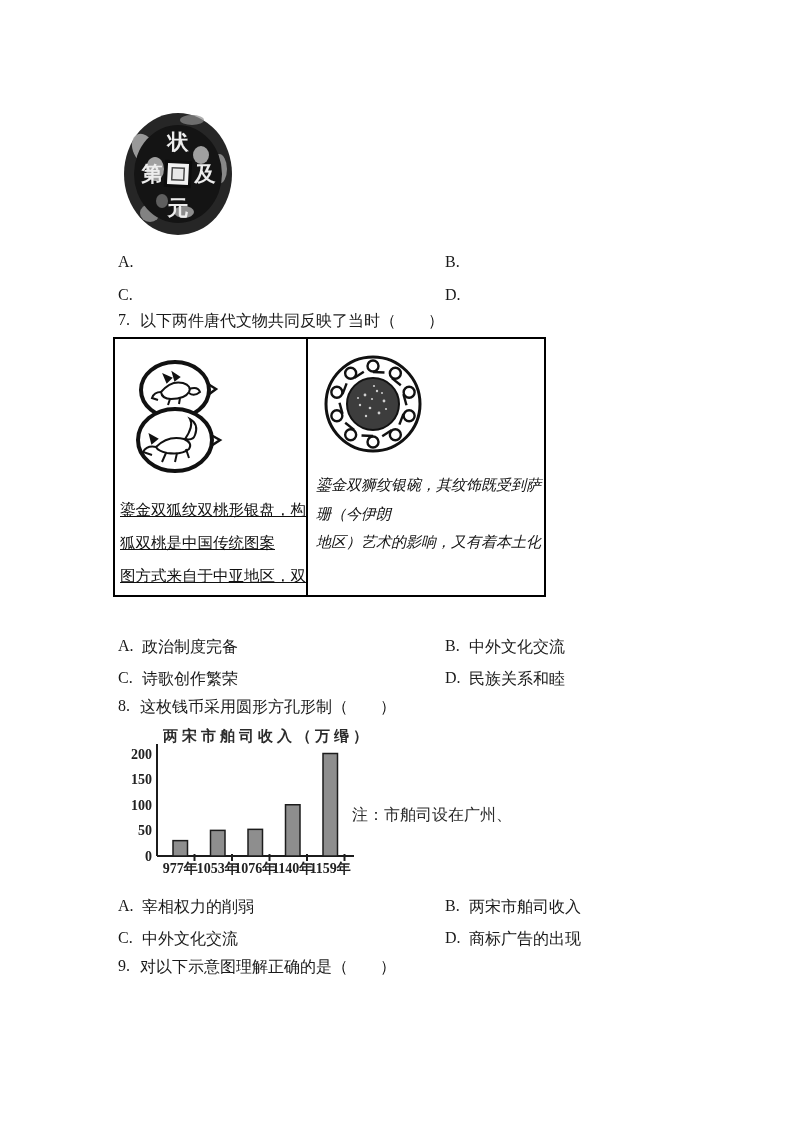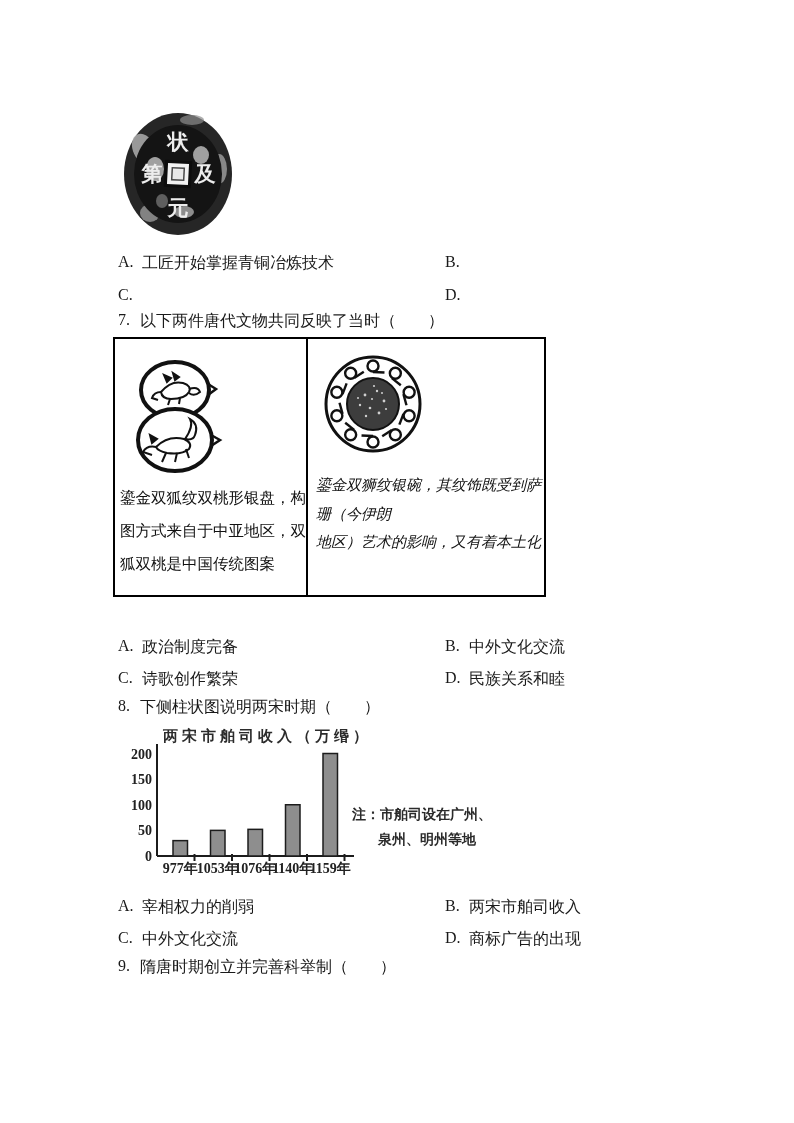--- a/index.html
+++ b/index.html
@@ -14,30 +14,30 @@
   .opt .letter{width:24px;font-family:"Liberation Serif",serif;}
   
   .artifact-table{
     position:absolute;left:113px;top:337px;width:429px;height:256px;
     border:2px solid #000;display:flex;
   }
   .cell-left{width:193px;border-right:2px solid #000;box-sizing:border-box;}
   .cell-right{flex:1;}
   .caption{font-size:15.5px;color:#111;}
   .caption div{white-space:nowrap;}
-  .cap-left{margin:8px 0 0 5px;line-height:33px;}
+  .cap-left{margin:20px 0 0 5px;line-height:33px;text-decoration:underline;}
   .cap-right{margin:16px 0 0 8px;line-height:28.5px;font-size:15px;font-style:italic;}
   
   #bar-chart text{font-family:"Liberation Serif","DejaVu Serif",serif;}
   .ax{stroke:#1c1c1c;stroke-width:2;}
   .tick{stroke:#1c1c1c;stroke-width:2;}
   .bar{fill:#8e8e8e;stroke:#1c1c1c;stroke-width:1.5;}
   .cl{font-size:14px;font-weight:bold;fill:#222;}
   .ct{font-size:15px;font-weight:bold;fill:#2b2b2b;letter-spacing:4px;}
-  .chart-note{font-size:14px;font-weight:bold;color:#2b2b2b;line-height:25px;white-space:nowrap;}
+  .chart-note{font-size:16px;font-weight:normal;color:#2b2b2b;line-height:25px;white-space:nowrap;}
   .chart-note .ind{padding-left:26px;}
 </style>
 </head>
 <body>
 
 <div class="page">
 
   <svg class="abs" style="left:122px;top:111px;" width="113" height="126" viewBox="0 0 113 126">
     <ellipse cx="56" cy="63" rx="54" ry="61" fill="#262626"></ellipse>
 
@@ -58,21 +58,20 @@
     </g>
 
     <text x="56" y="38" text-anchor="middle" font-size="21" font-weight="bold" fill="#ededed">状</text>
     <text x="83" y="70" text-anchor="middle" font-size="21" font-weight="bold" fill="#ededed">及</text>
     <text x="56" y="104" text-anchor="middle" font-size="21" font-weight="bold" fill="#ededed">元</text>
     <text x="30" y="70" text-anchor="middle" font-size="21" font-weight="bold" fill="#ededed">第</text>
   </svg>
 
   <div class="abs opt" style="left:118px;top:253px;">
     <span class="letter">A.</span>
-    <span>工匠开始掌握青铜冶炼技术</span>
   </div>
   <div class="abs opt" style="left:445px;top:253px;">
     <span class="letter">B.</span>
   </div>
   <div class="abs opt" style="left:118px;top:286px;">
     <span class="letter">C.</span>
   </div>
   <div class="abs opt" style="left:445px;top:286px;">
     <span class="letter">D.</span>
   </div>
@@ -103,22 +102,22 @@
         <g fill="none" stroke="#111" stroke-width="2">
           <path d="M60,80 q9,-13 5,-20 q9,5 5,16 q-2,6 -10,4 Z"></path>
           <path d="M31,88 Q43,76 59,80 Q68,84 64,90 Q57,96 42,94 Q33,92 31,88 Z"></path>
           <path d="M31,88 q-9,-2 -13,5 l9,3"></path>
           <path d="M27,84 l-2,-8 l7,4 z" fill="#111"></path>
           <path d="M41,94 l-4,9 M52,94 l-2,9 M61,90 l3,9"></path>
         </g>
       </svg>
       <div class="caption cap-left">
         <div>鎏金双狐纹双桃形银盘，构</div>
+        <div>狐双桃是中国传统图案</div>
         <div>图方式来自于中亚地区，双</div>
-        <div>狐双桃是中国传统图案</div>
       </div>
     </div>
     <div class="cell-right">
 
       <svg style="display:block;margin:14px 0 0 14px;" width="102" height="102" viewBox="0 0 102 102">
         <circle cx="51" cy="51" r="47" fill="#fff" stroke="#111" stroke-width="3"></circle>
         <g id="rimdots" fill="#fff" stroke="#111" stroke-width="2.4">
             <circle cx="51" cy="13" r="5.5"></circle>
             <line x1="51" y1="19" x2="62.487076549757624" y2="19.531014119612806"></line>
             <circle cx="73.33583958711398" cy="20.257354213751995" r="5.5"></circle>
@@ -176,21 +175,21 @@
     <span class="letter">C.</span>
     <span>诗歌创作繁荣</span>
   </div>
   <div class="abs opt" style="left:445px;top:669px;">
     <span class="letter">D.</span>
     <span>民族关系和睦</span>
   </div>
 
   <div class="abs stem" style="left:118px;top:697px;">
     <span class="qnum">8.</span>
-    <span>下侧柱状图说明两宋时期（　　）</span>
+    <span>这枚钱币采用圆形方孔形制（　　）</span>
   </div>
 
   <svg id="bar-chart" class="abs" style="left:115px;top:724px;" width="430" height="160" viewBox="0 0 430 160">
       <text x="48" y="17" class="ct">两宋市舶司收入（万缗）</text>
       <text x="37" y="137" text-anchor="end" class="cl">0</text>
       <text x="37" y="111.375" text-anchor="end" class="cl">50</text>
       <text x="37" y="85.75" text-anchor="end" class="cl">100</text>
       <text x="37" y="60.125" text-anchor="end" class="cl">150</text>
       <text x="37" y="34.500000000000014" text-anchor="end" class="cl">200</text>
       <line x1="42" y1="20" x2="42" y2="132" class="ax"></line>
@@ -206,21 +205,20 @@
       <text x="102.75" y="149" text-anchor="middle" class="cl">1053年</text>
       <rect x="133" y="105.35" width="14.5" height="26.65" class="bar"></rect>
       <text x="140.25" y="149" text-anchor="middle" class="cl">1076年</text>
       <rect x="170.5" y="80.75" width="14.5" height="51.24999999999999" class="bar"></rect>
       <text x="177.75" y="149" text-anchor="middle" class="cl">1140年</text>
       <rect x="208" y="29.500000000000014" width="14.5" height="102.49999999999999" class="bar"></rect>
       <text x="215.25" y="149" text-anchor="middle" class="cl">1159年</text>
     </svg>
   <div class="abs chart-note" style="left:352px;top:802px;">
     <div>注：市舶司设在广州、</div>
-    <div class="ind">泉州、明州等地</div>
   </div>
 
   <div class="abs opt" style="left:118px;top:897px;">
     <span class="letter">A.</span>
     <span>宰相权力的削弱</span>
   </div>
   <div class="abs opt" style="left:445px;top:897px;">
     <span class="letter">B.</span>
     <span>两宋市舶司收入</span>
   </div>
@@ -228,16 +226,16 @@
     <span class="letter">C.</span>
     <span>中外文化交流</span>
   </div>
   <div class="abs opt" style="left:445px;top:929px;">
     <span class="letter">D.</span>
     <span>商标广告的出现</span>
   </div>
 
   <div class="abs stem" style="left:118px;top:957px;">
     <span class="qnum">9.</span>
-    <span>隋唐时期创立并完善科举制（　　）</span>
+    <span>对以下示意图理解正确的是（　　）</span>
   </div>
 
 </div>
 
 </body></html>

